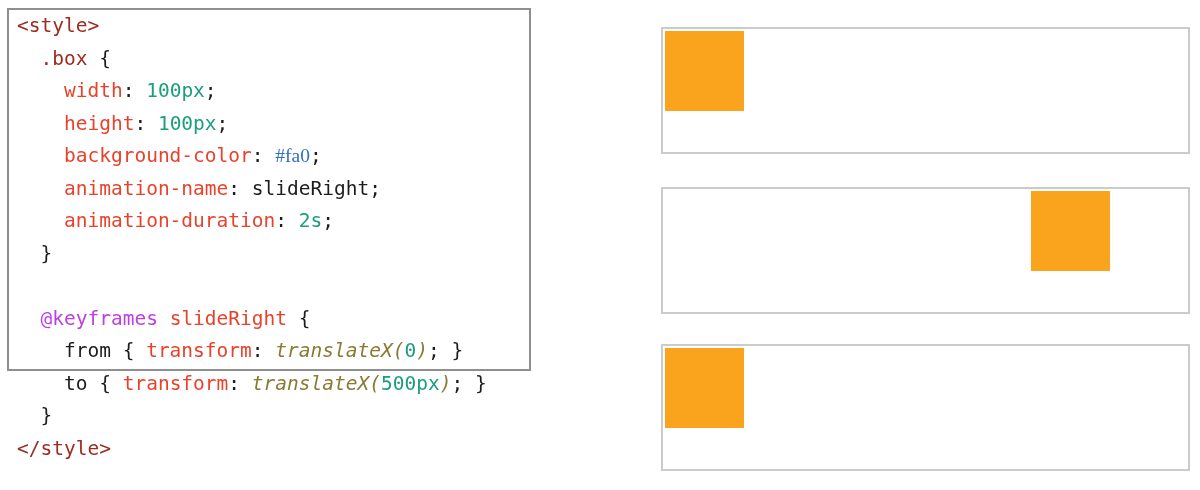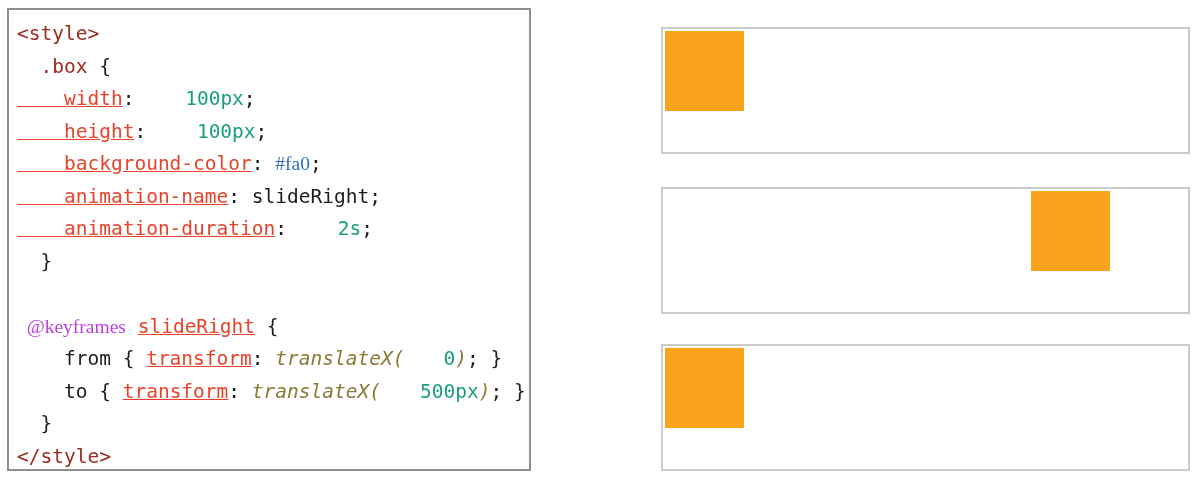--- a/index.html
+++ b/index.html
@@ -15,36 +15,36 @@
     background: #ffffff;
     overflow: hidden;
   }
 
   
   .code-panel {
     position: absolute;
     left: 7px;
     top: 8px;
     width: 524px;
-    height: 463px;
+    height: 363px;
     box-sizing: border-box;
     border: 2px solid var(--code-border, #8f8f8f);
     background: #ffffff;
-    padding: 8px 8px;
+    padding: 0 8px;
     margin: 0;
     font-size: 19.5px;
     line-height: 32.5px;
     color: var(--token-plain, #1d1d1d);
   }
   .code-line { white-space: pre; height: 32.5px; }
   .tok-tag   { color: var(--token-tag,   #9c2b20); }
-  .tok-prop  { color: var(--token-prop,  #e8432a); text-decoration: underline; }
-  .tok-num   { color: var(--token-num,   #1a9e7c); margin-left: 39px; }
+  .tok-prop  { color: var(--token-prop,  #e8432a); }
+  .tok-num   { color: var(--token-num,   #1a9e7c); }
   .tok-hex   { color: var(--token-hex,   #2e6fc0); font-family: Liberation Serif, serif; }
-  .tok-at    { color: var(--token-at,    #bc3fe3); font-family: Liberation Serif, serif; }
+  .tok-at    { color: var(--token-at,    #bc3fe3); }
   .tok-fn    { color: var(--token-fn,    #8a7a36); font-style: italic; }
   .tok-plain { color: var(--token-plain, #1d1d1d); }
 
   
   .demo-panel {
     position: absolute;
     left: 661px;
     width: 529px;
     height: 127px;
     box-sizing: border-box;

